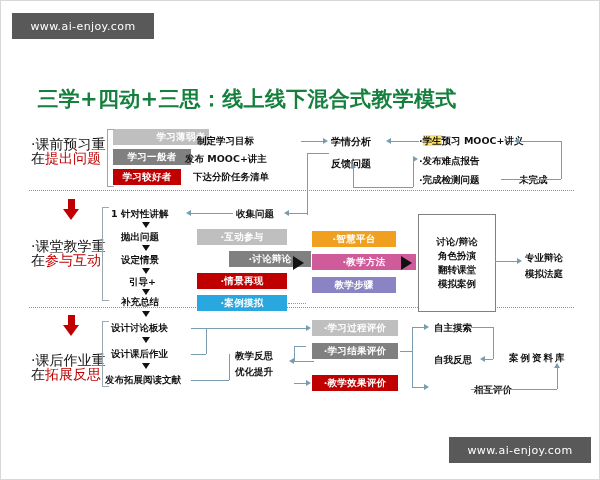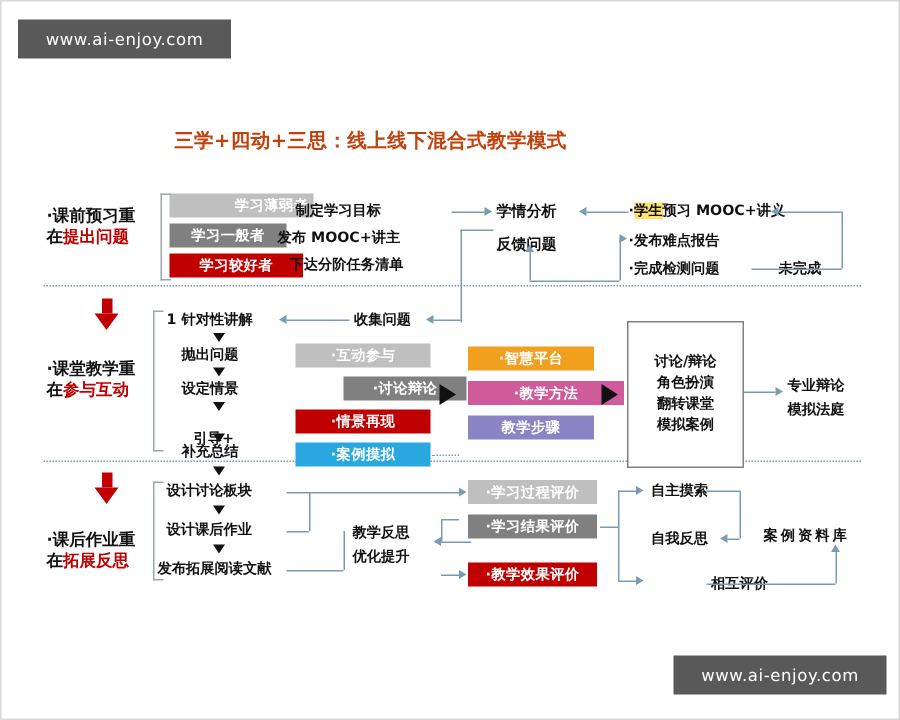--- a/index.html
+++ b/index.html
@@ -19,36 +19,36 @@
     font-family:"DejaVu Sans","Liberation Sans",sans-serif;
     font-size:11px;letter-spacing:.4px;
     display:flex;align-items:center;justify-content:center;
   }
   #wm-top{left:11px;top:12px;width:142px;height:26px;}
   #wm-bottom{left:448px;top:436px;width:142px;height:26px;}
 
   
   #title{
     left:0;top:84px;width:492px;text-align:center;
-    font-size:13px;font-weight:bold;color:#c2410c;
+    font-size:21px;font-weight:bold;color:#15803d;
     letter-spacing:.3px;
   }
 
   
   .sep{height:0;border-top:1px dotted #7c97a8;left:28px;width:545px;}
   #sep1{top:189px;}
   #sep2{top:306px;}
 
   
   .t{font-size:9.5px;color:#111;font-weight:bold;line-height:13px;white-space:nowrap;}
   .red{color:#c00000;}
   .hl{background:#ffe36b;color:#111;}
 
   
-  .rowlabel{font-size:11px;font-weight:bold;color:#111;line-height:14px;white-space:nowrap;}
+  .rowlabel{font-size:14px;font-weight:normal;color:#111;line-height:14px;white-space:nowrap;}
 
   
   .chip{
     color:#fff;font-size:9.5px;font-weight:bold;
     display:flex;align-items:center;justify-content:center;
     white-space:nowrap;letter-spacing:.3px;
   }
   .chip.light{background:#bfbfbf;color:#ffffff;}
   .chip.mid{background:#808080;color:#ffffff;}
   .chip.redc{background:#c00000;color:#ffffff;}
@@ -117,21 +117,21 @@
     <span>在</span><span class="red">提出问题</span>
   </div>
 </div>
 
 <div class="abs chip light" style="left:112px;top:128px;width:56px;height:16px;padding-left:40px;">
   <span>学习薄弱者</span>
 </div>
 <div class="abs chip mid" style="left:112px;top:148px;width:78px;height:16px;">
   <span>学习一般者</span>
 </div>
-<div class="abs chip redc" style="left:112px;top:168px;width:89px;height:16px;">
+<div class="abs chip redc" style="left:112px;top:168px;width:68px;height:16px;">
   <span>学习较好者</span>
 </div>
 
 <div class="abs bracket" style="left:106px;top:128px;width:6px;height:56px;"></div>
 
 <div class="abs t" style="left:196px;top:133px;">制定学习目标</div>
 <div class="abs t" style="left:184px;top:151px;">发布 MOOC+讲主</div>
 <div class="abs t" style="left:192px;top:169px;">下达分阶任务清单</div>
 
 <div class="abs hline" style="left:300px;top:140px;width:22px;"></div>
@@ -179,21 +179,21 @@
 </div>
 
 <div class="abs bracket" style="left:101px;top:206px;width:6px;height:92px;"></div>
 
 <div class="abs t" style="left:110px;top:206px;">1 针对性讲解</div>
 <div class="abs dn-tri" style="left:141px;top:221px;"></div>
 <div class="abs t" style="left:120px;top:229px;">抛出问题</div>
 <div class="abs dn-tri" style="left:141px;top:244px;"></div>
 <div class="abs t" style="left:120px;top:252px;">设定情景</div>
 <div class="abs dn-tri" style="left:141px;top:267px;"></div>
-<div class="abs t" style="left:128px;top:274px;margin-top:11px;">引导+</div>
+<div class="abs t" style="left:128px;top:274px;">引导+</div>
 <div class="abs dn-tri" style="left:141px;top:288px;"></div>
 <div class="abs t" style="left:120px;top:294px;">补充总结</div>
 
 <div class="abs t" style="left:235px;top:206px;">收集问题</div>
 <div class="abs hline" style="left:190px;top:212px;width:42px;"></div>
 <div class="abs arrow-l" style="left:185px;top:209px;"></div>
 <div class="abs hline" style="left:288px;top:212px;width:18px;"></div>
 <div class="abs arrow-l" style="left:283px;top:209px;"></div>
 
 <div class="abs chip light" style="left:196px;top:228px;width:90px;height:16px;">

